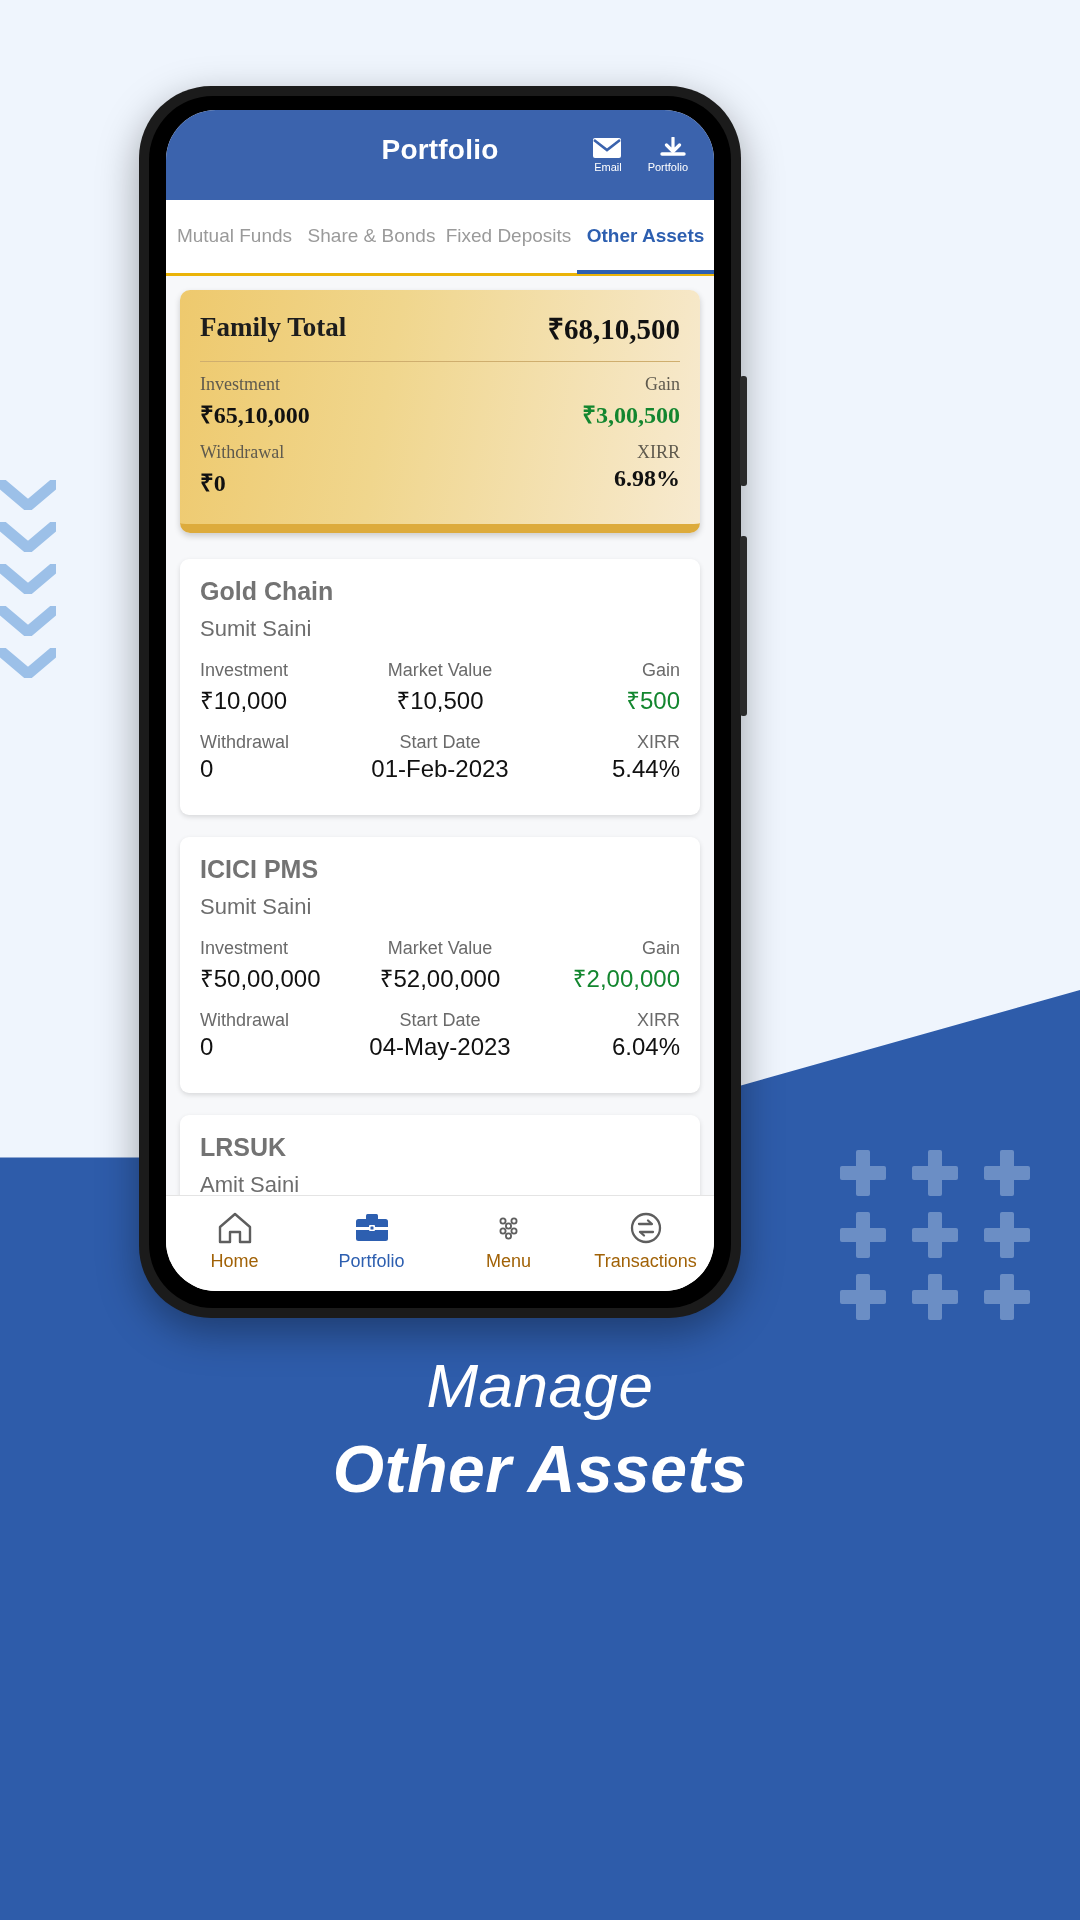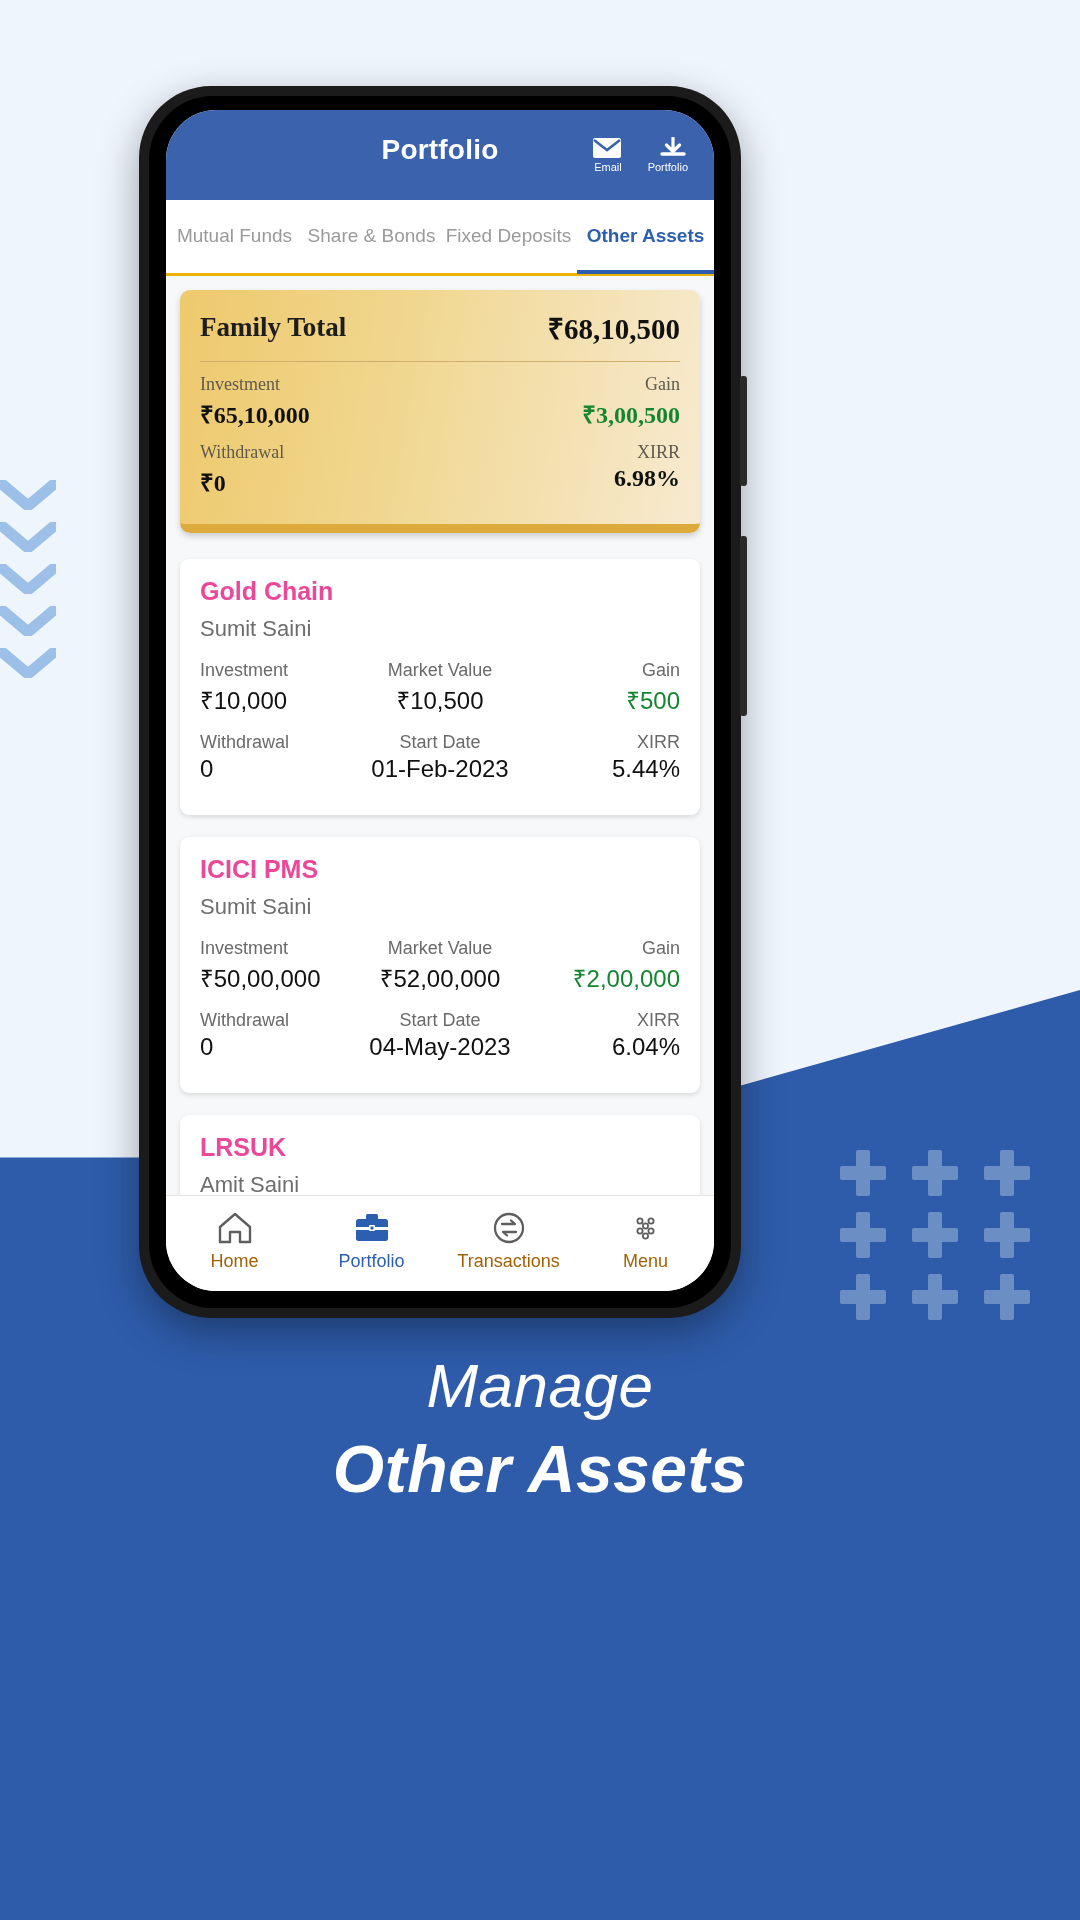--- a/index.html
+++ b/index.html
@@ -136,21 +136,21 @@
   .tv{font-size:24px;font-weight:bold;color:#111;}
   .tv.gain{color:#13862f;}
 
   
   .asset-card{
     background:#fff;border-radius:9px;
     box-shadow:0 2px 5px rgba(0,0,0,.13);
     padding:18px 20px 16px 20px;
     margin-bottom:22px;
   }
-  .asset-name{font-size:25px;font-weight:bold;color:#ec4899;margin-bottom:10px;}
+  .asset-name{font-size:25px;font-weight:bold;color:#737373;margin-bottom:10px;}
   .asset-owner{font-size:22px;color:#6d6d6d;font-weight:500;margin-bottom:18px;}
   .arow{display:flex;margin-bottom:16px;}
   .acell{flex:1;display:flex;flex-direction:column;gap:2px;}
   .acell.c{align-items:center;text-align:center;}
   .acell.r{align-items:flex-end;text-align:right;}
   .ak{font-size:18px;color:#6a6a6a;}
   .av{font-size:24px;font-weight:normal;color:#111;}
   .av.gain{color:#13862f;}
 
   
@@ -359,39 +359,39 @@
         </div>
         <div class="nav-item active">
           <svg width="38" height="36" viewBox="0 0 38 36">
             <rect x="13" y="4" width="12" height="7" rx="1.5" fill="#2d5fb0"></rect>
             <rect x="3" y="9" width="32" height="22" rx="2.5" fill="#2d5fb0"></rect>
             <rect x="3" y="17" width="32" height="3" fill="#fff"></rect>
             <rect x="16" y="15" width="6" height="6" rx="1" fill="#fff"></rect>
             <rect x="17.5" y="16.5" width="3" height="3" rx=".6" fill="#2d5fb0"></rect>
           </svg>
           <span>Portfolio</span>
-        </div>
-        <div class="nav-item">
-          <svg width="38" height="36" viewBox="0 0 38 36">
-            <circle cx="19" cy="18" r="14" fill="none" stroke="#5e5e5e" stroke-width="2.3"></circle>
-            <path d="M12 14 L25 14 L21 10.5 M26 22 L13 22 L17 25.5" fill="none" stroke="#5e5e5e" stroke-width="2.3" stroke-linecap="round" stroke-linejoin="round"></path>
-          </svg>
-          <span>Transactions</span>
         </div>
         <div class="nav-item">
           <svg width="38" height="36" viewBox="0 0 38 36">
             <circle cx="13" cy="11" r="2.6" fill="none" stroke="#5e5e5e" stroke-width="1.8"></circle>
             <circle cx="24" cy="11" r="2.6" fill="none" stroke="#5e5e5e" stroke-width="1.8"></circle>
             <circle cx="13" cy="21" r="2.6" fill="none" stroke="#5e5e5e" stroke-width="1.8"></circle>
             <circle cx="24" cy="21" r="2.6" fill="none" stroke="#5e5e5e" stroke-width="1.8"></circle>
             <circle cx="18.5" cy="16" r="2.6" fill="none" stroke="#5e5e5e" stroke-width="1.8"></circle>
             <circle cx="18.5" cy="26" r="2.6" fill="none" stroke="#5e5e5e" stroke-width="1.8"></circle>
           </svg>
           <span>Menu</span>
         </div>
+        <div class="nav-item">
+          <svg width="38" height="36" viewBox="0 0 38 36">
+            <circle cx="19" cy="18" r="14" fill="none" stroke="#5e5e5e" stroke-width="2.3"></circle>
+            <path d="M12 14 L25 14 L21 10.5 M26 22 L13 22 L17 25.5" fill="none" stroke="#5e5e5e" stroke-width="2.3" stroke-linecap="round" stroke-linejoin="round"></path>
+          </svg>
+          <span>Transactions</span>
+        </div>
       </div>
 
     </div>
   </div>
 </div>
 
 <div class="promo">
   <div class="promo-1">Manage</div>
   <div class="promo-2">Other Assets</div>
 </div>

